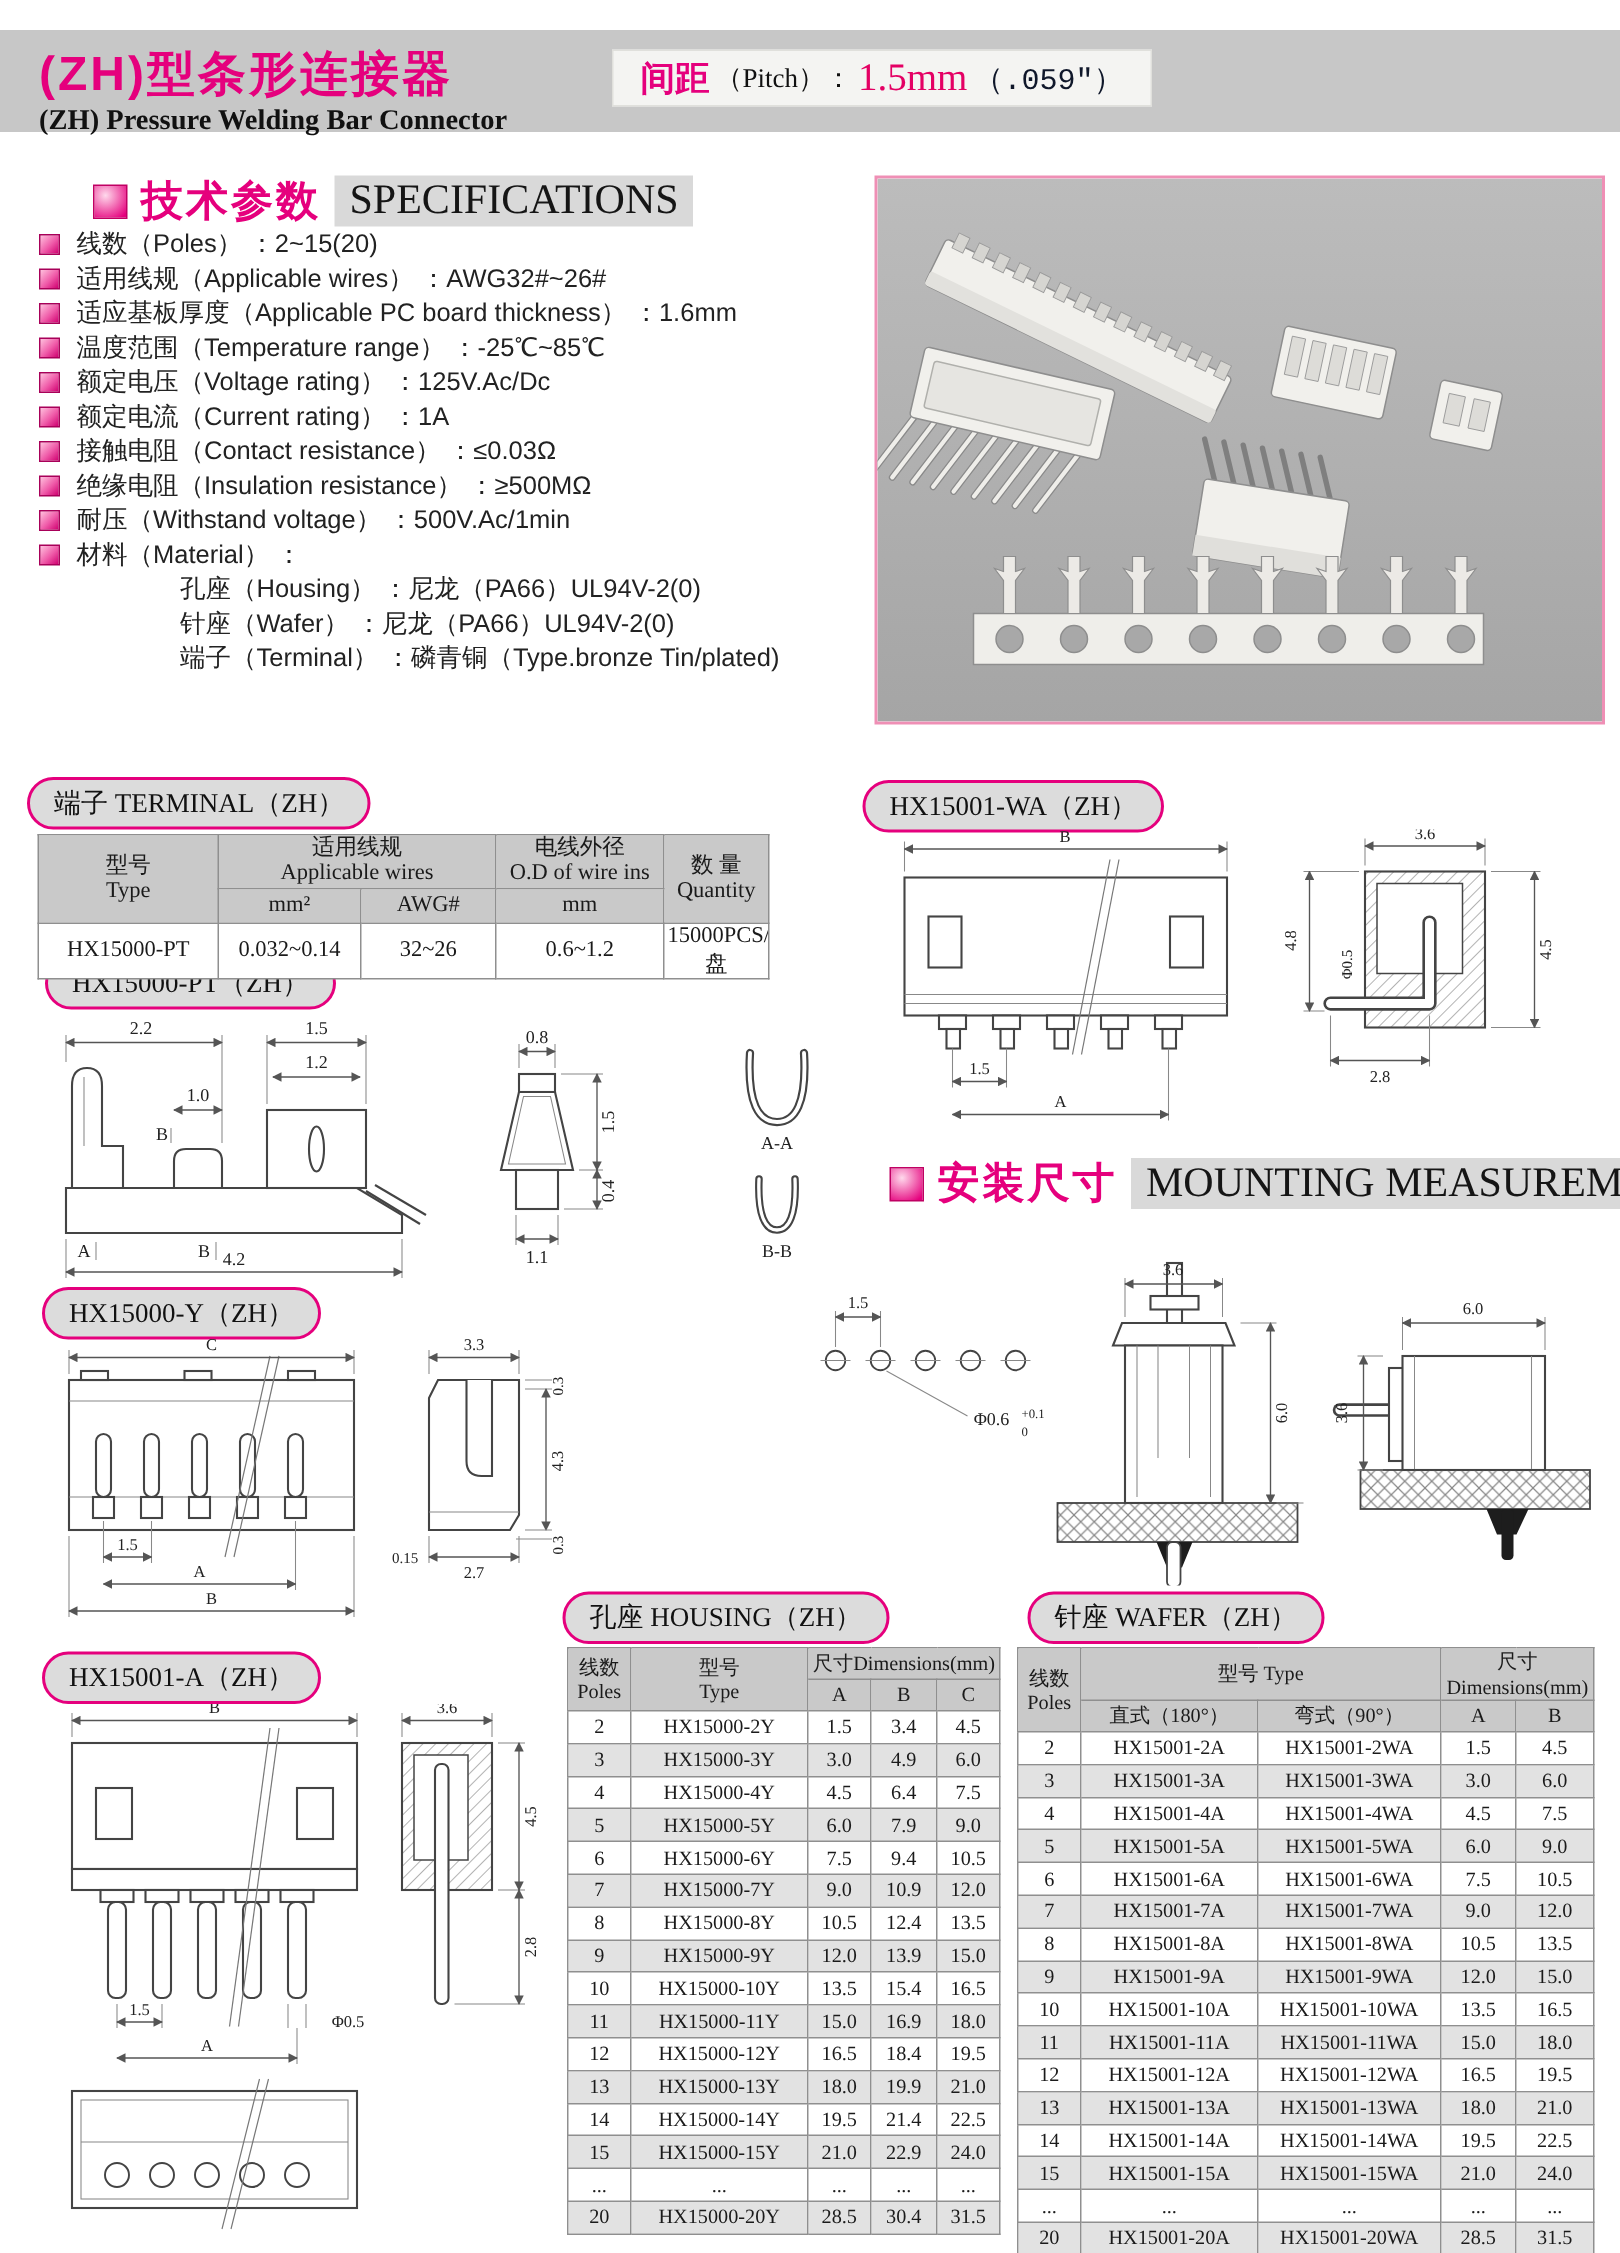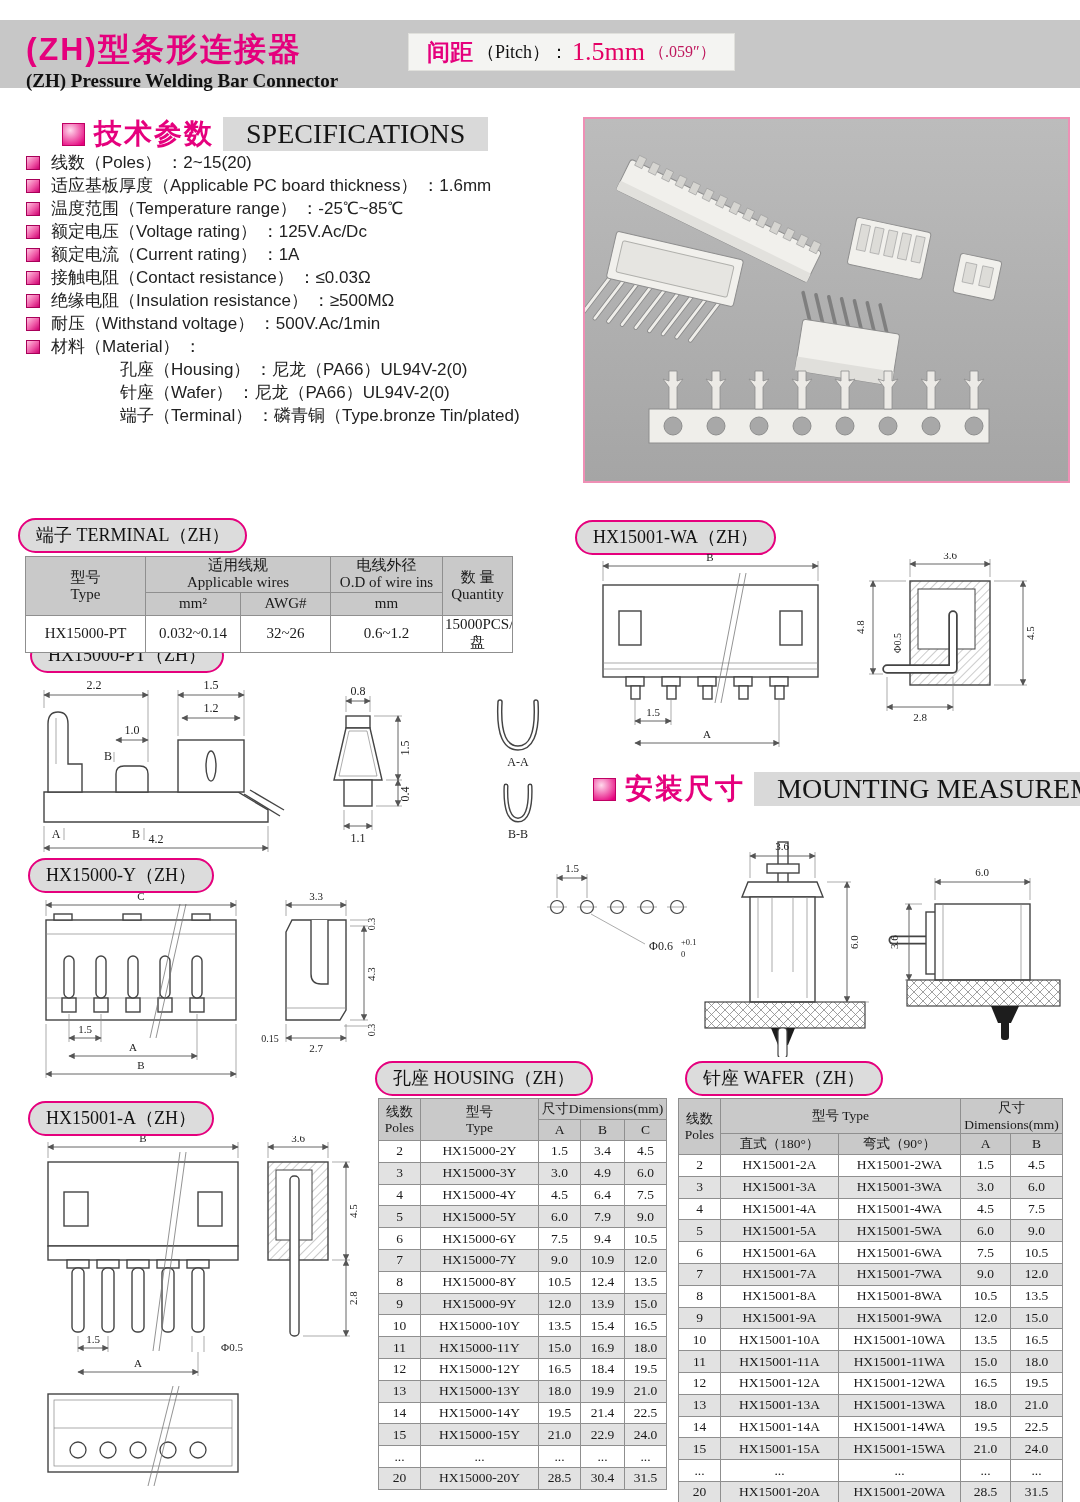--- a/index.html
+++ b/index.html
@@ -9,28 +9,28 @@
 
   
   .header-band{position:absolute;left:0;top:0;width:1080px;height:68px;background:var(--band);margin-top:20px;}
   .title-zh{position:absolute;left:26px;top:8px;font-size:32px;font-weight:bold;color:var(--accent);letter-spacing:2px;}
   .subtitle-en{position:absolute;left:26px;top:50px;font-family:"Liberation Serif",serif;font-size:19px;font-weight:bold;color:#111;}
   .pitch-box{position:absolute;left:408px;top:13px;height:36px;background:#f4f4f2;border:1px solid #e0e0dc;
              display:flex;align-items:center;padding:0 18px;gap:4px;white-space:nowrap;justify-content:space-between;}
   .pitch-zh{color:var(--accent);font-weight:bold;font-size:23px;}
   .pitch-en{font-size:18px;color:#111;font-family:"Liberation Serif",serif;}
   .pitch-val{color:#e40064;font-family:"Liberation Serif",serif;font-size:26px;}
-  .pitch-in{font-size:16px;color:#be185d;font-family:Liberation Serif, serif;}
+  .pitch-in{font-size:20px;color:#0f172a;font-family:Liberation Mono, monospace;}
 
   
   .sec-head{position:absolute;display:flex;align-items:center;gap:9px;white-space:nowrap;margin-left:40px;}
   .pink-sq{width:21px;height:21px;background:radial-gradient(circle at 35% 30%,#ffd9ec 0%,#f26db4 45%,#e5007d 90%);
            border:1px solid #c1encoded;border:1px solid #c00063;}
   .sec-zh{color:var(--accent);font-weight:bold;font-size:28px;letter-spacing:2px;}
-  .sec-en{font-family:"Liberation Serif",serif;font-size:28px;background:var(--hl);padding:1px 23px;color:#151515;}
+  .sec-en{font-family:"Liberation Serif",serif;font-size:28px;background:var(--hl);padding:1px 10px;color:#151515;}
 
   
   .spec-list{position:absolute;left:24px;top:153px;width:545px;}
   .spec-item{display:flex;align-items:flex-start;margin-bottom:4px;font-size:17px;line-height:19px;color:#222;}
   .spec-bullet{flex:0 0 12px;height:12px;margin:3px 11px 0 2px;
                background:linear-gradient(135deg,#ffc2de 0%,#ef5aa8 55%,#cf0070 100%);border:1px solid #a80059;}
   .spec-sub{margin:0 0 4px 96px;font-size:17px;line-height:19px;color:#222;}
 
   
   .badge{position:absolute;border:2px solid var(--accent);border-radius:20px;background:#dcdcdc;
@@ -81,20 +81,24 @@
   <div class="sec-head" style="left:22px;top:115px;">
     <span class="pink-sq"></span>
     <span class="sec-zh">技术参数</span>
     <span class="sec-en">SPECIFICATIONS</span>
   </div>
 
   <div class="spec-list">
     <div class="spec-item">
         <span class="spec-bullet"></span>
         <span>线数（Poles） ：2~15(20)</span>
+      </div>
+    <div class="spec-item">
+        <span class="spec-bullet"></span>
+        <span>适用线规（Applicable wires） ：AWG32#~26#</span>
       </div>
     <div class="spec-item">
         <span class="spec-bullet"></span>
         <span>适应基板厚度（Applicable PC board thickness） ：1.6mm</span>
       </div>
     <div class="spec-item">
         <span class="spec-bullet"></span>
         <span>温度范围（Temperature range） ：-25℃~85℃</span>
       </div>
     <div class="spec-item">

